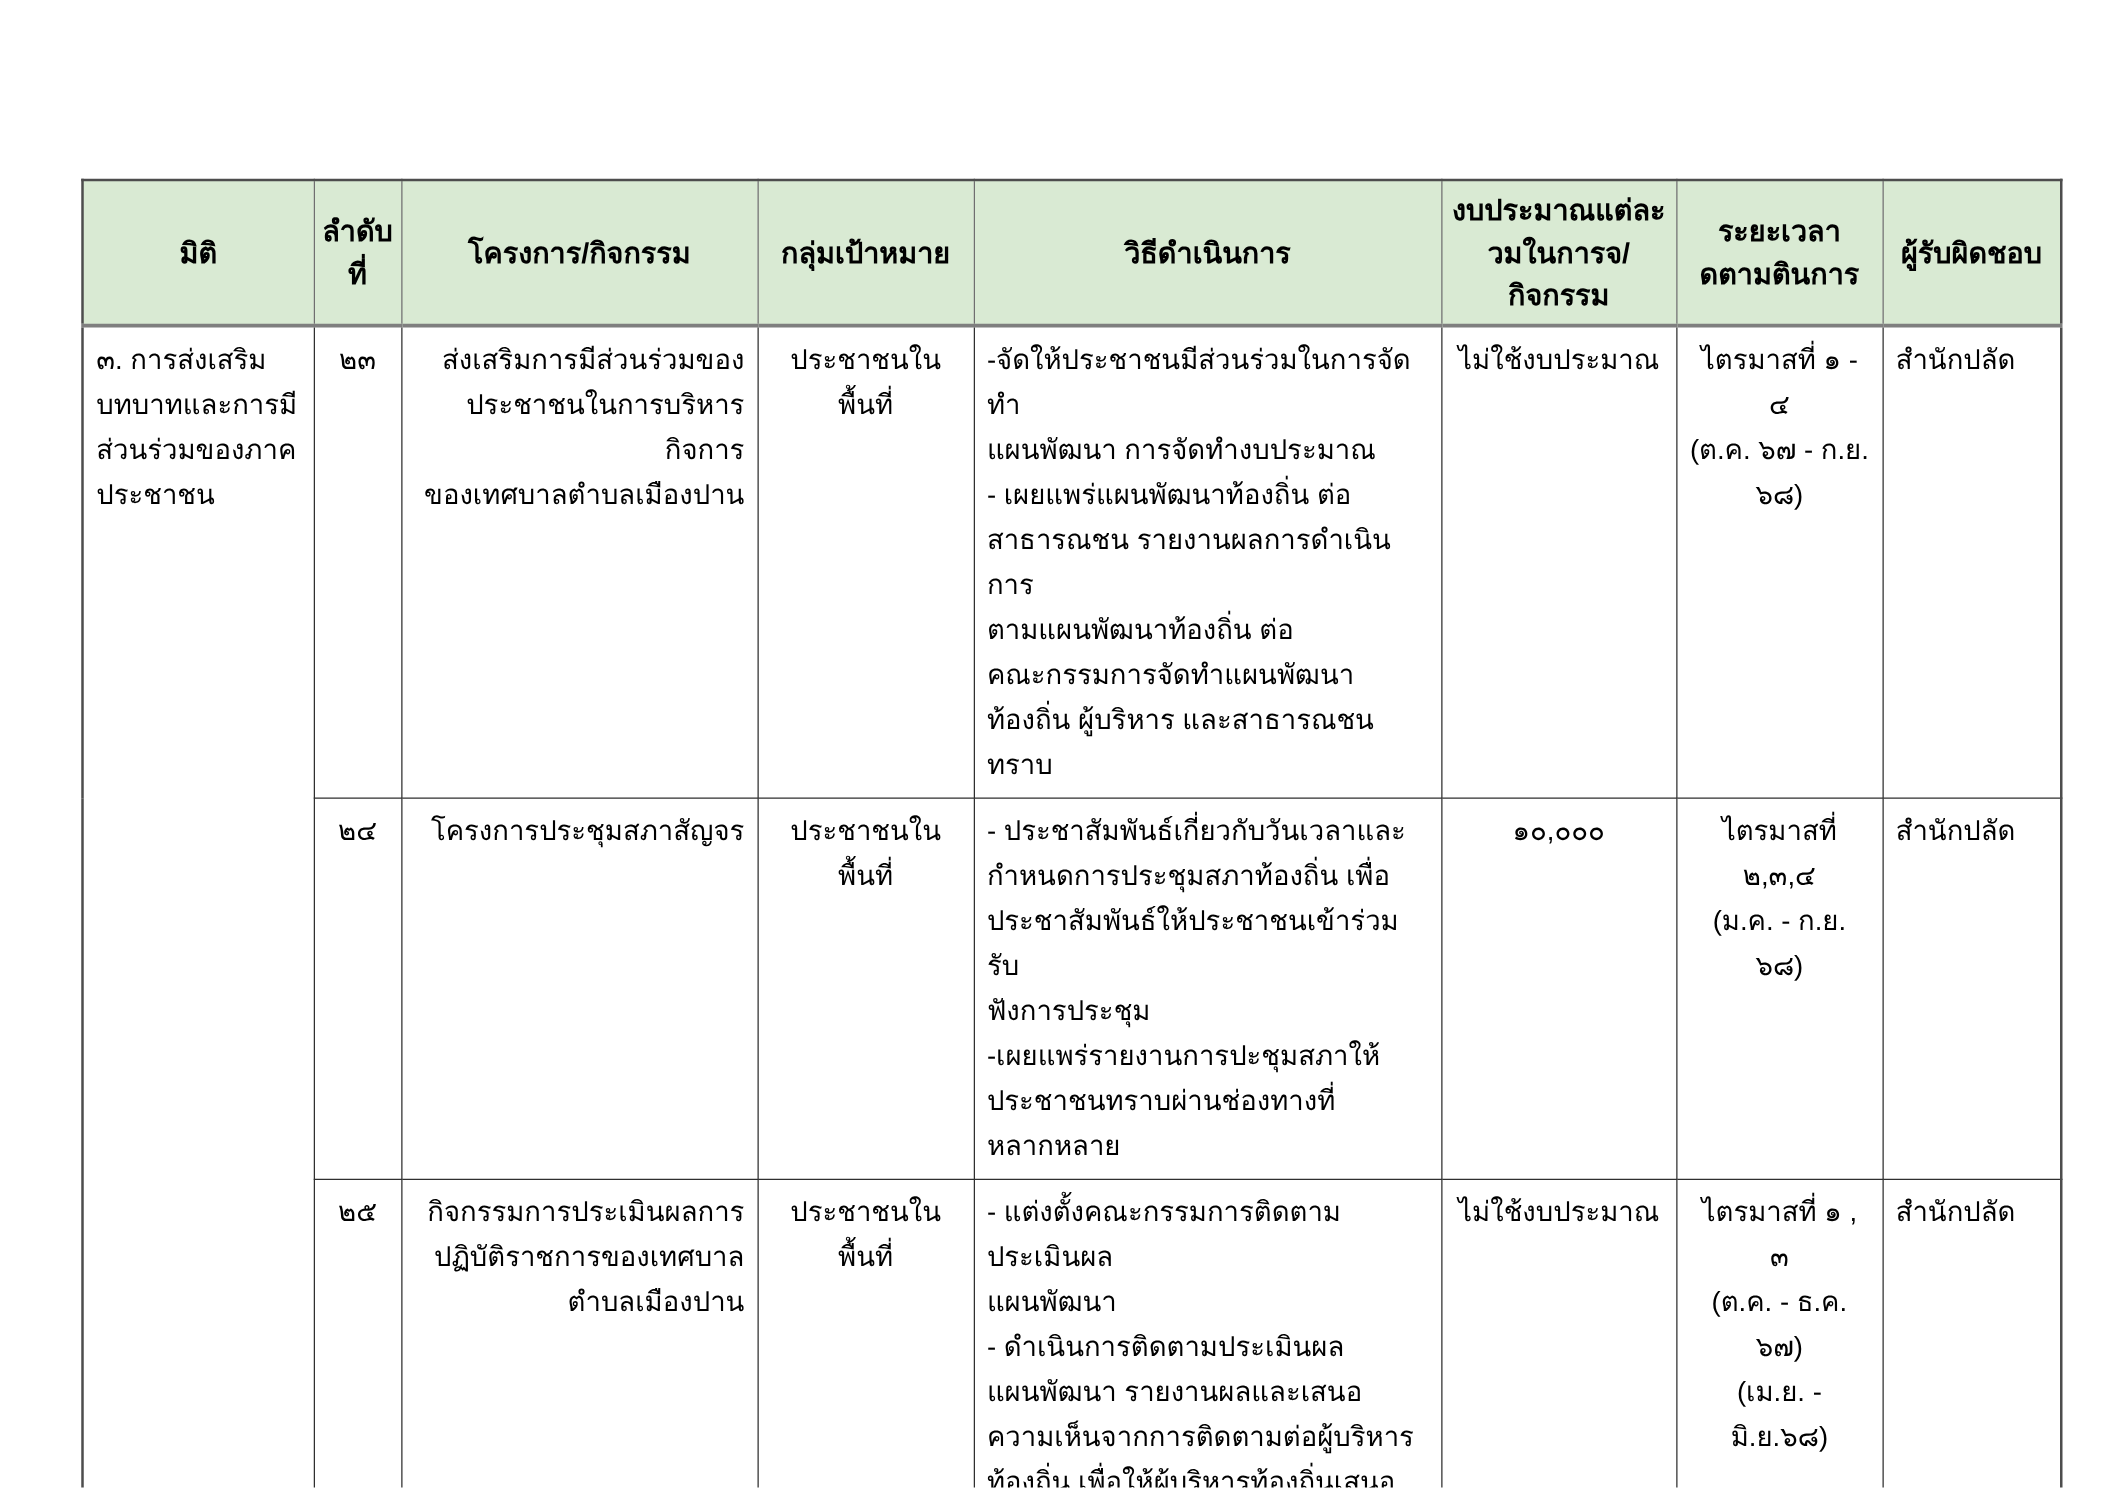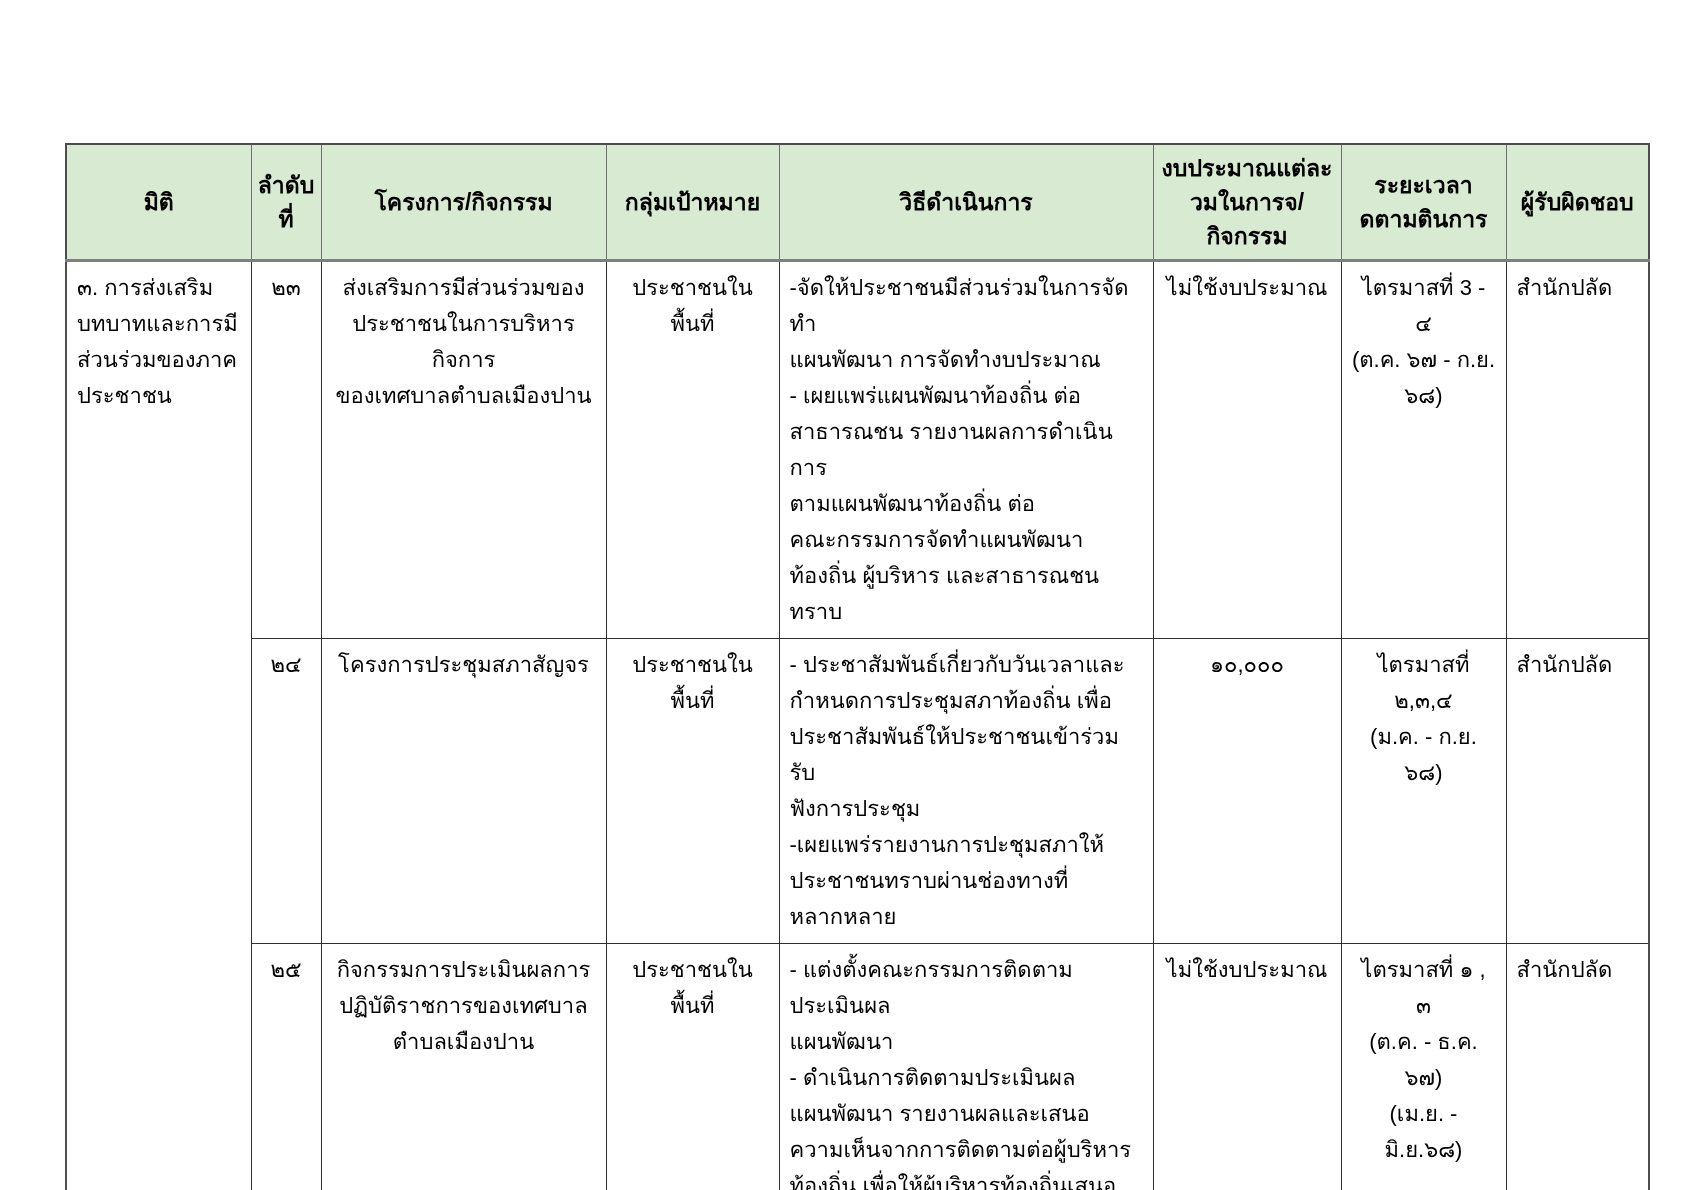--- a/index.html
+++ b/index.html
@@ -56,21 +56,21 @@
     padding: 8px 10px;
     line-height: 36px;
     white-space: pre-line;
   }
   tr.row-23 { height: 288px; }
   tr.row-24 { height: 260px; }
   tr.row-25 { height: 304px; }
 
   td.dimension-cell { text-align: left; }
   td.no-cell        { text-align: center; padding-left: 2px; padding-right: 2px; }
-  td.project-cell   { text-align: center; }
+  td.project-cell   { text-align: right; }
   td.target-cell    { text-align: center; }
   td.method-cell    { text-align: left; padding-left: 8px; padding-right: 6px; }
   td.budget-cell    { text-align: center; margin-left: 39px; }
   td.duration-cell  { text-align: center; padding-left: 4px; padding-right: 4px; }
   td.owner-cell     { }
 </style>
 </head>
 <body>
 
 <div class="page">
@@ -113,21 +113,21 @@
         <td class="target-cell">ประชาชนในพื้นที่</td>
         <td class="method-cell">-จัดให้ประชาชนมีส่วนร่วมในการจัดทำ
 แผนพัฒนา การจัดทำงบประมาณ
 - เผยแพร่แผนพัฒนาท้องถิ่น ต่อ
 สาธารณชน รายงานผลการดำเนินการ
 ตามแผนพัฒนาท้องถิ่น ต่อ
 คณะกรรมการจัดทำแผนพัฒนา
 ท้องถิ่น ผู้บริหาร และสาธารณชน
 ทราบ</td>
         <td class="budget-cell">ไม่ใช้งบประมาณ</td>
-        <td class="duration-cell">ไตรมาสที่ 3 - ๔
+        <td class="duration-cell">ไตรมาสที่ ๑ - ๔
 (ต.ค. ๖๗ - ก.ย.
 ๖๘)</td>
         <td class="owner-cell">สำนักปลัด</td>
       </tr>
       <tr class="row-24">
         <td class="no-cell">๒๔</td>
         <td class="project-cell">โครงการประชุมสภาสัญจร</td>
         <td class="target-cell">ประชาชนในพื้นที่</td>
         <td class="method-cell">- ประชาสัมพันธ์เกี่ยวกับวันเวลาและ
 กำหนดการประชุมสภาท้องถิ่น เพื่อ

